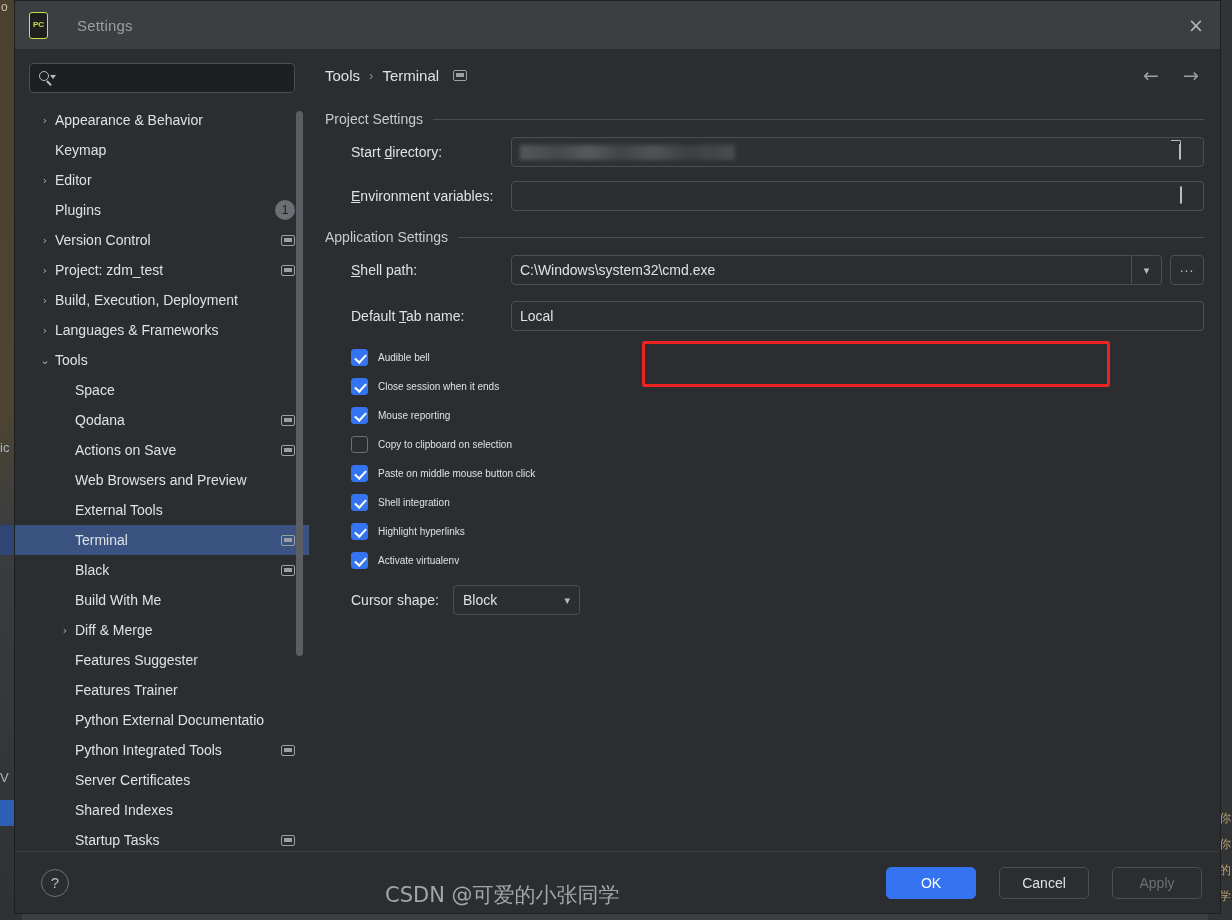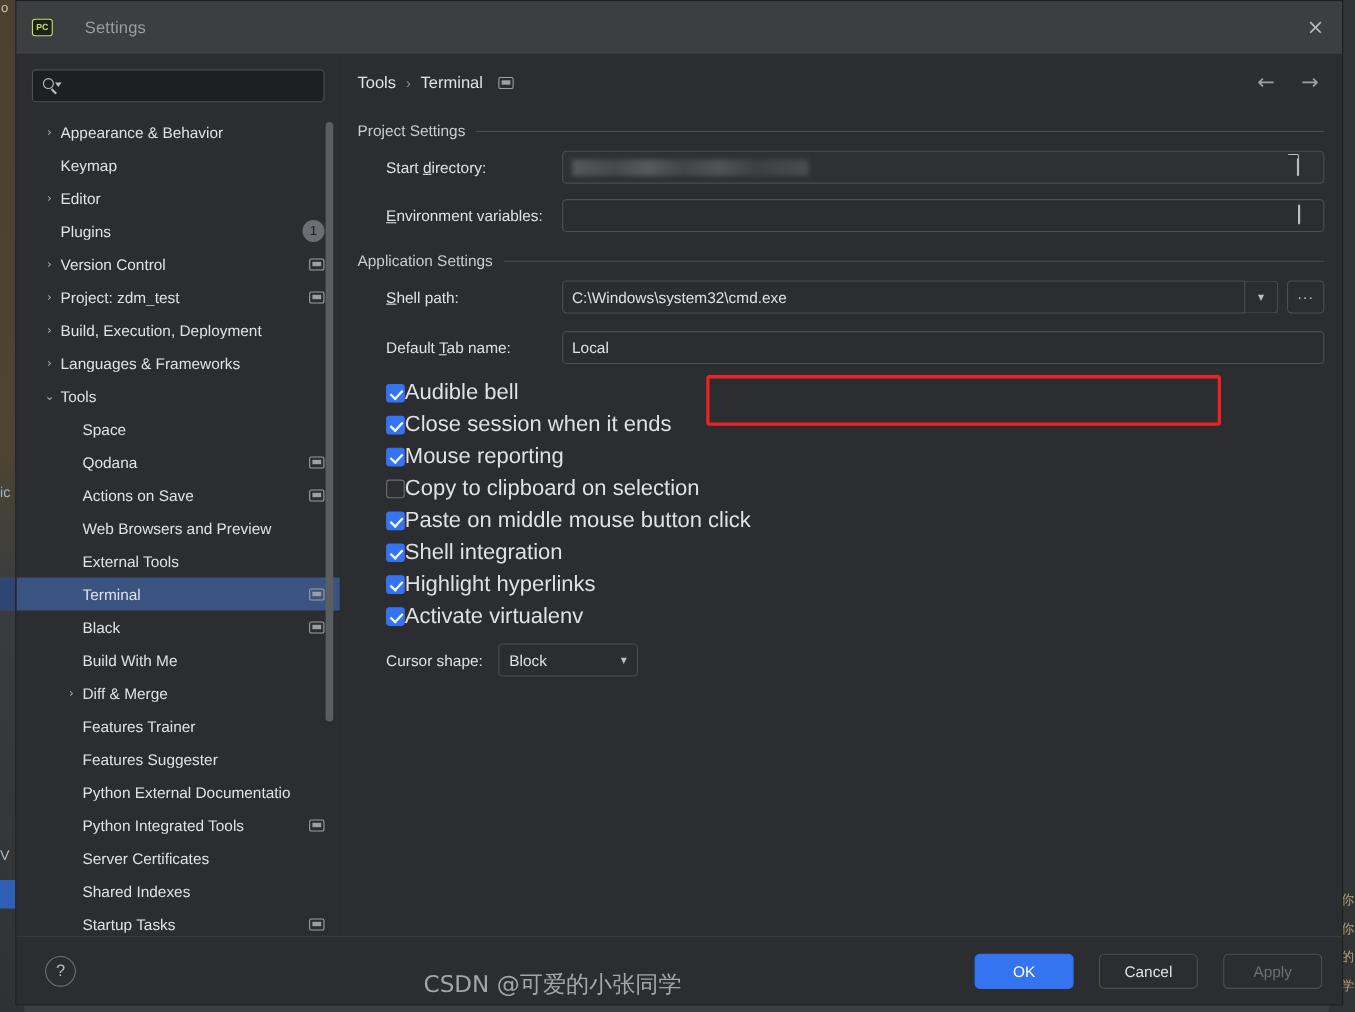--- a/index.html
+++ b/index.html
@@ -46,21 +46,21 @@
     display: flex; flex-direction: column;
   }
 
   
   #titlebar {
     height: 48px; background: #3c3f41; flex: 0 0 48px;
     display: flex; align-items: center; padding: 0 0 0 14px;
     position: relative;
   }
   #app-icon {
-    width: 19px; height: 16px; border-radius: 3px;
+    width: 19px; height: 27px; border-radius: 3px;
     background: #1f1f1f; border: 1.5px solid #c6e14b;
     display: flex; align-items: center; justify-content: center;
     font-size: 8px; font-weight: bold; color: #c6e14b; line-height: 1;
     font-family: "Liberation Sans", sans-serif;
   }
   #title-text {
     margin-left: 29px; color: #9a9da1; font-size: 15px; letter-spacing: .2px;
   }
   #close-btn {
     position: absolute; right: 8px; top: 8px; width: 32px; height: 32px;
@@ -230,21 +230,21 @@
   .cbox {
     width: 17px; height: 17px; flex: 0 0 17px; border-radius: 3px;
     border: 1.3px solid #6b7075; background: #2b2d30; position: relative;
     cursor: pointer;
   }
   .cbox.checked { background: #3574f0; border-color: #3574f0; }
   .cbox.checked::after {
     content: ""; position: absolute; left: 5px; top: 2px; width: 5px; height: 9px;
     border: solid #fff; border-width: 0 2px 2px 0; transform: rotate(43deg);
   }
-  .cb-label { color: #dfe1e5; font-size: 20px; }
+  .cb-label { color: #dfe1e5; font-size: 10px; margin-left: 10px; }
   .cb-link {
     color: #548af7; font-size: 14px; margin-left: 14px; cursor: pointer;
   }
 
   
   #cursor-row { display: flex; align-items: center; height: 34px; margin-top: 8px; padding-left: 26px; }
   #cursor-label { color: #dfe1e5; font-size: 14px; }
   #cursor-select {
     margin-left: 14px; width: 127px; height: 30px;
     background: #2b2d30; border: 1px solid #4b4f54; border-radius: 4px;
@@ -405,25 +405,25 @@
             <div class="tree-item">
               <span class="twisty empty" style="margin-left: 40px;">›</span>
               <span class="tree-label">Build With Me</span>
             </div>
             <div class="tree-item">
               <span class="twisty" style="margin-left: 40px;">›</span>
               <span class="tree-label">Diff &amp; Merge</span>
             </div>
             <div class="tree-item">
               <span class="twisty empty" style="margin-left: 40px;">›</span>
+              <span class="tree-label">Features Suggester</span>
+            </div>
+            <div class="tree-item">
+              <span class="twisty empty" style="margin-left: 40px;">›</span>
               <span class="tree-label">Features Trainer</span>
-            </div>
-            <div class="tree-item">
-              <span class="twisty empty" style="margin-left: 40px;">›</span>
-              <span class="tree-label">Features Suggester</span>
             </div>
             <div class="tree-item">
               <span class="twisty empty" style="margin-left: 40px;">›</span>
               <span class="tree-label">Python External Documentatio</span>
             </div>
             <div class="tree-item">
               <span class="twisty empty" style="margin-left: 40px;">›</span>
               <span class="tree-label">Python Integrated Tools</span>
               <span class="scope-icon"></span>
             </div>

